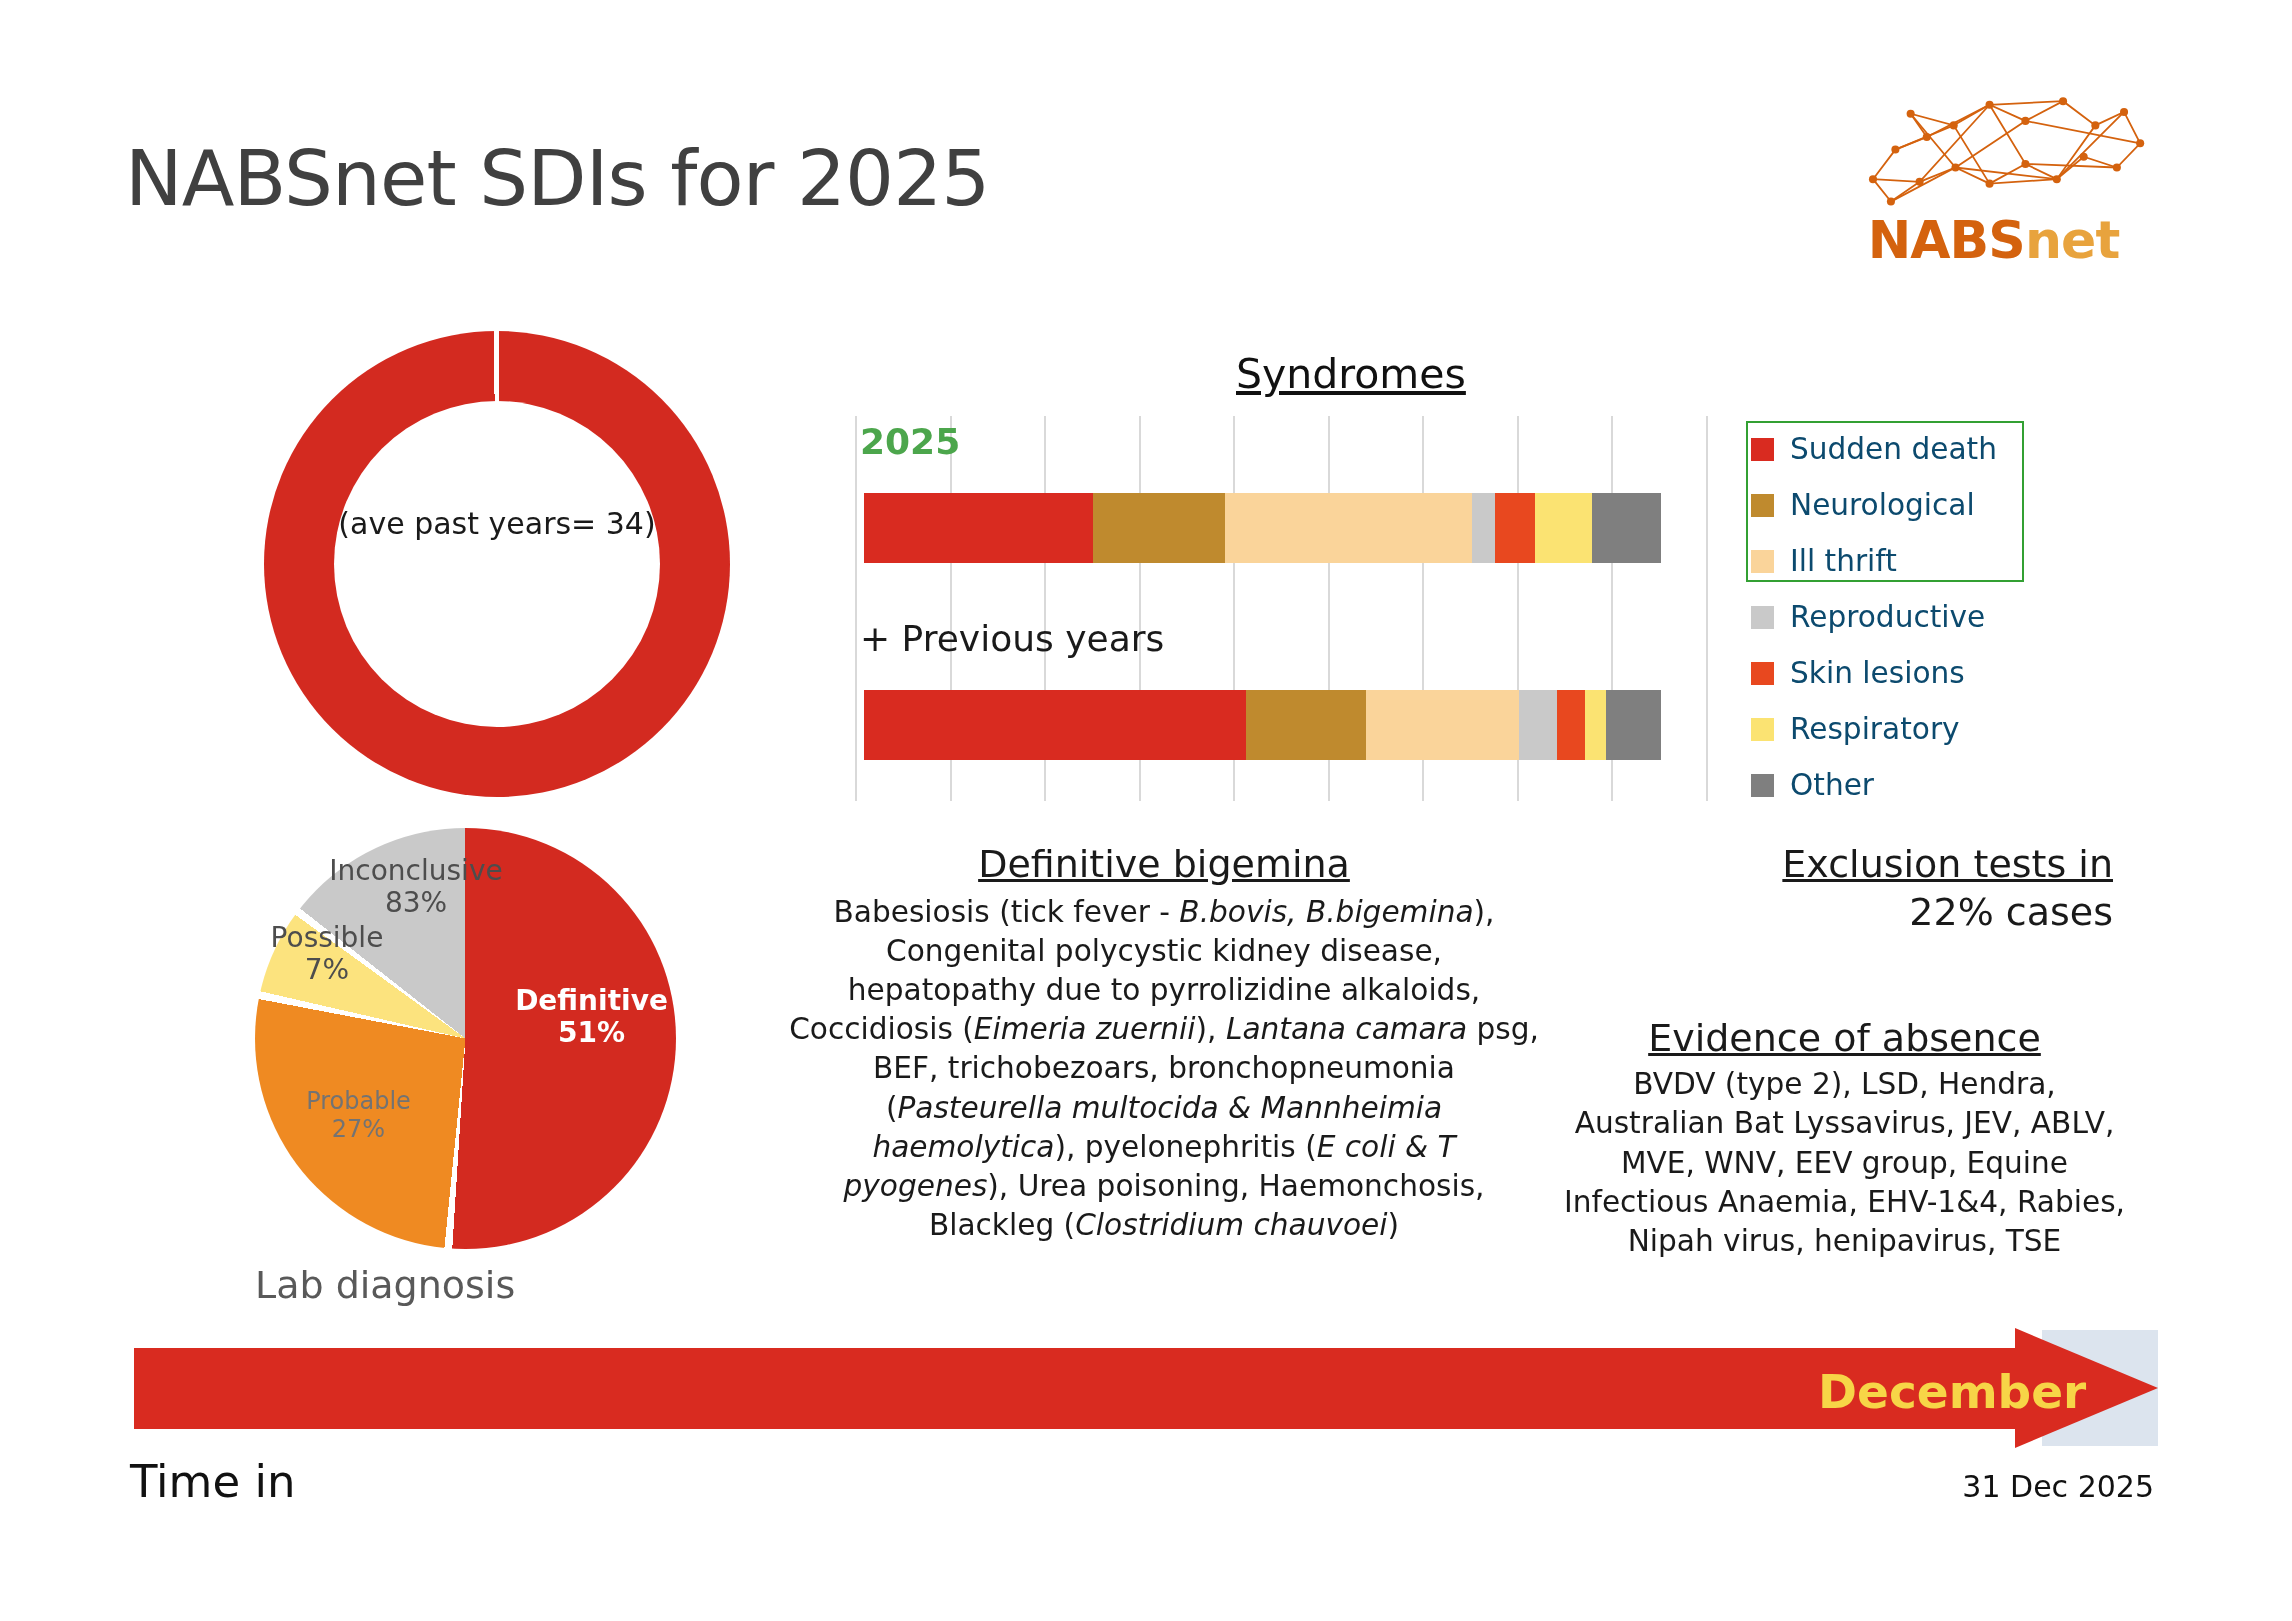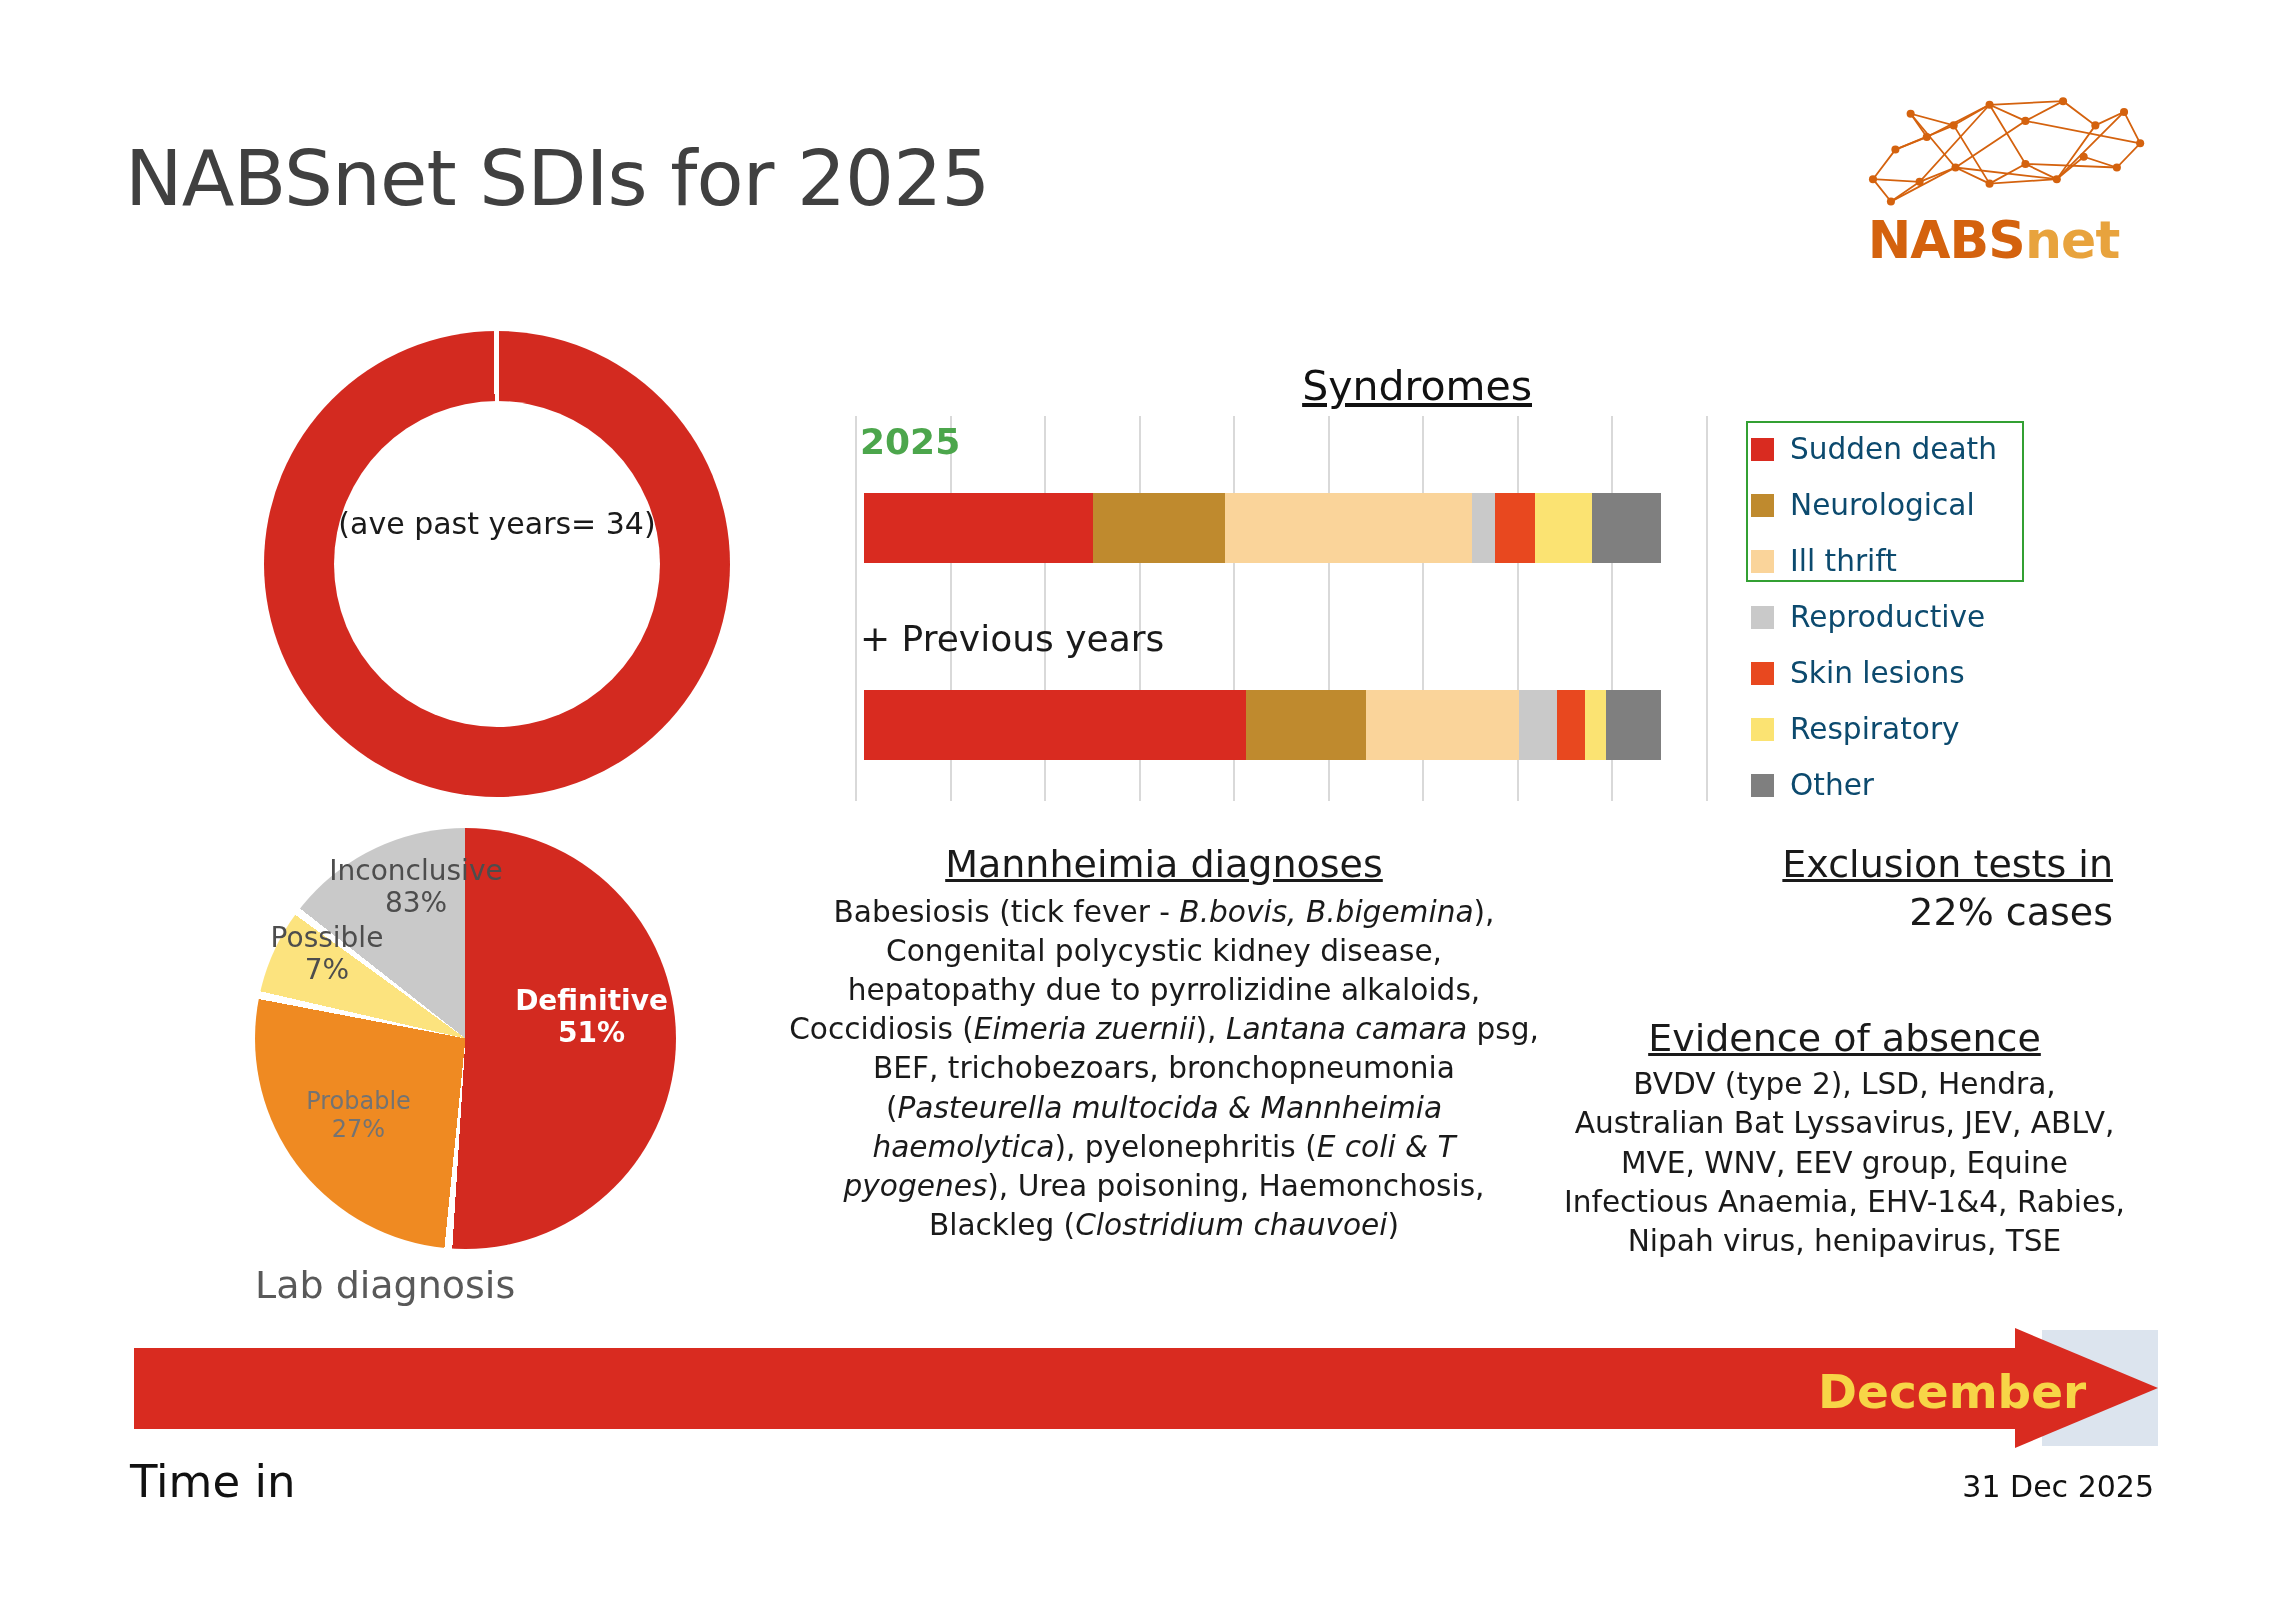--- a/index.html
+++ b/index.html
@@ -165,23 +165,23 @@
     width: 421px;
     text-align: left;
     font-size: 38px;
     color: #595959;
   }
 
   
   #syndromes-title {
     position: absolute;
     left: 1236px;
-    top: 362px;
+    top: 350px;
     width: 296px;
-    text-align: right;
+    text-align: left;
     font-size: 41px;
     text-decoration: underline;
     color: #111;
   }
   #syndrome-chart {
     position: absolute;
     left: 855px;
     top: 416px;
     width: 851px;
     height: 385px;
@@ -497,21 +497,21 @@
         <span class="legend-swatch" style="background: rgb(251, 227, 114);"></span>
         <span class="legend-text">Respiratory</span>
       </div>
       <div class="legend-item">
         <span class="legend-swatch" style="background: rgb(127, 127, 127);"></span>
         <span class="legend-text">Other</span>
       </div>
     </div>
 
   <div id="definitive-block">
-    <div id="definitive-heading">Mannheimia diagnoses</div>
+    <div id="definitive-heading">Definitive bigemina</div>
     <div id="definitive-body">Babesiosis (tick fever - <i>B.bovis, B.bigemina</i>), Congenital polycystic kidney disease, hepatopathy due to pyrrolizidine alkaloids, Coccidiosis (<i>Eimeria zuernii</i>), <i>Lantana camara</i> psg, BEF, trichobezoars, bronchopneumonia (<i>Pasteurella multocida &amp; Mannheimia haemolytica</i>), pyelonephritis (<i>E coli &amp; T pyogenes</i>), Urea poisoning, Haemonchosis, Blackleg (<i>Clostridium chauvoei</i>)</div>
   </div>
 
   <div id="exclusion-block">
     <div id="exclusion-heading"><span class="ul">Exclusion tests in</span></div>
     <div id="exclusion-sub">22% cases</div>
   </div>
 
   <div id="evidence-block">
     <div id="evidence-heading">Evidence of absence</div>

